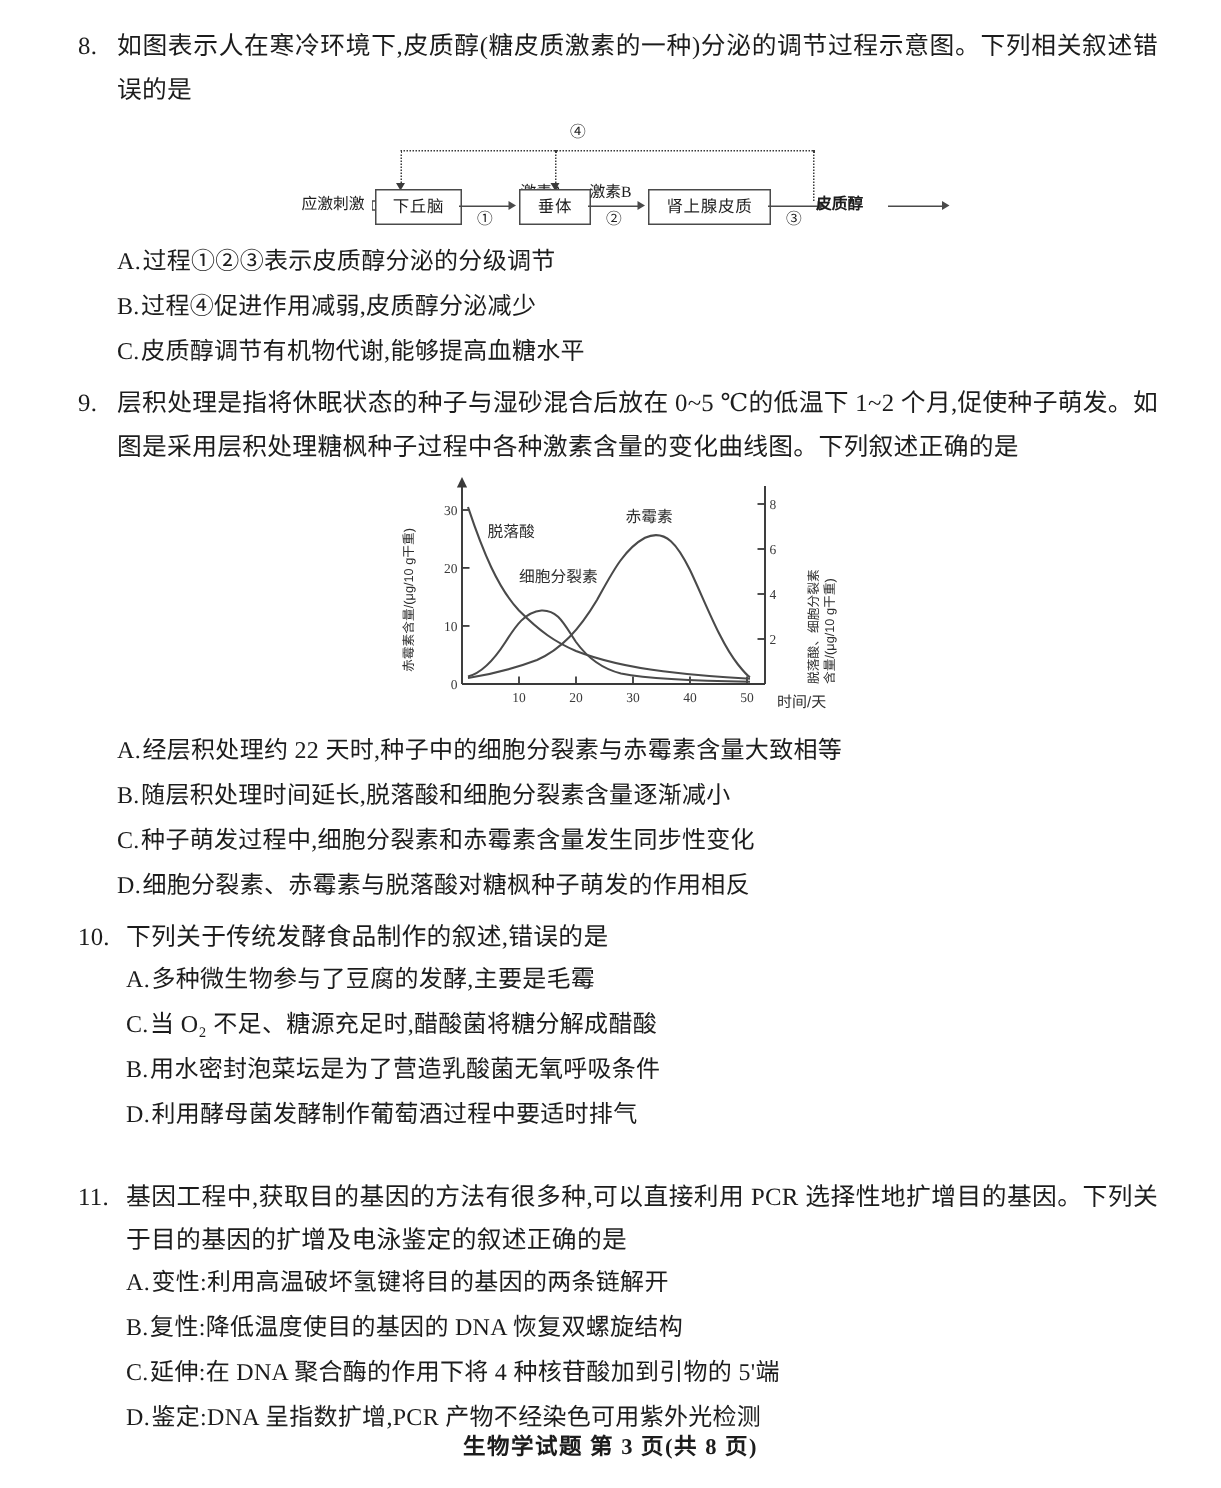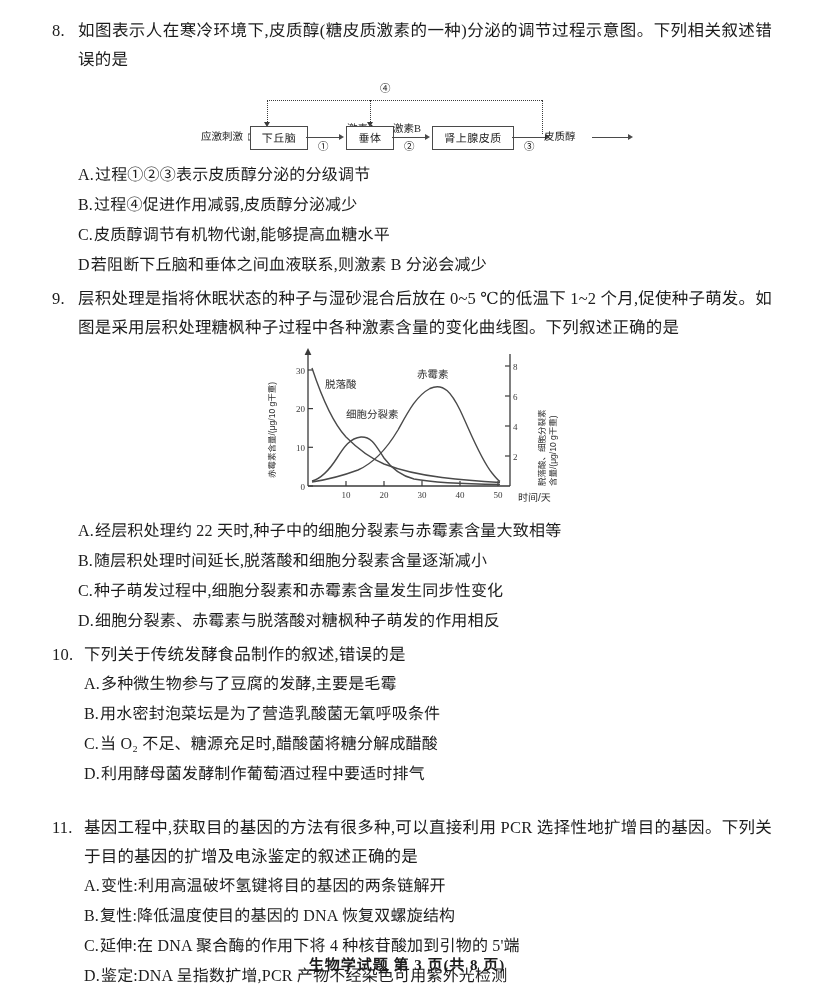--- a/index.html
+++ b/index.html
@@ -196,38 +196,35 @@
         <div class="dg-text" style="left:200px; top:62px;">②</div>
 
         <div class="dg-box" style="left:228px; top:46px; width:80px;">
           <span>肾上腺皮质</span>
         </div>
 
         <div class="dg-line" style="left:308px; top:57px; width:35px;"></div>
         <div class="arrowhead" style="left:341px; top:53.5px;"></div>
         <div class="dg-text" style="left:320px; top:62px;">③</div>
 
-        <div class="dg-text" style="left:340px; top:52px;">皮质醇</div>
+        <div class="dg-text" style="left:340px; top:52px;font-weight:bold;">皮质醇</div>
         <div class="dg-line" style="left:388px; top:57px; width:38px;"></div>
         <div class="arrowhead" style="left:424px; top:53.5px;"></div>
       </div>
     </div>
 
     <div class="options">
       <div class="option">
         <span class="olabel">A.</span><span>过程①②③表示皮质醇分泌的分级调节</span>
       </div>
       <div class="option">
         <span class="olabel">B.</span><span>过程④促进作用减弱,皮质醇分泌减少</span>
       </div>
       <div class="option">
         <span class="olabel">C.</span><span>皮质醇调节有机物代谢,能够提高血糖水平</span>
-      </div>
-      <div class="option">
-        <span class="olabel">D</span><span>若阻断下丘脑和垂体之间血液联系,则激素 B 分泌会减少</span>
       </div>
     </div>
   </div>
 
   <div class="question">
     <div class="q-stem">
       <span class="q-num">9.</span>
       <span>层积处理是指将休眠状态的种子与湿砂混合后放在 0~5 ℃的低温下 1~2 个月,促使种子萌发。如图是采用层积处理糖枫种子过程中各种激素含量的变化曲线图。下列叙述正确的是</span>
     </div>
 
@@ -319,24 +316,24 @@
   <div class="question">
     <div class="q-stem" style="padding-left:32px;">
       <span class="q-num">10.</span>
       <span>下列关于传统发酵食品制作的叙述,错误的是</span>
     </div>
     <div class="options">
       <div class="option" style="padding-left:32px;">
         <span class="olabel">A.</span><span>多种微生物参与了豆腐的发酵,主要是毛霉</span>
       </div>
       <div class="option" style="padding-left:32px;">
+        <span class="olabel">C.</span><span>当 O₂ 不足、糖源充足时,醋酸菌将糖分解成醋酸</span>
+      </div>
+      <div class="option" style="padding-left:32px;">
         <span class="olabel">B.</span><span>用水密封泡菜坛是为了营造乳酸菌无氧呼吸条件</span>
-      </div>
-      <div class="option" style="padding-left:32px;">
-        <span class="olabel">C.</span><span>当 O₂ 不足、糖源充足时,醋酸菌将糖分解成醋酸</span>
       </div>
       <div class="option" style="padding-left:32px;">
         <span class="olabel">D.</span><span>利用酵母菌发酵制作葡萄酒过程中要适时排气</span>
       </div>
     </div>
   </div>
 
   <div class="question">
     <div class="q-stem" style="padding-left:32px;margin-top:24px;">
       <span class="q-num">11.</span>

